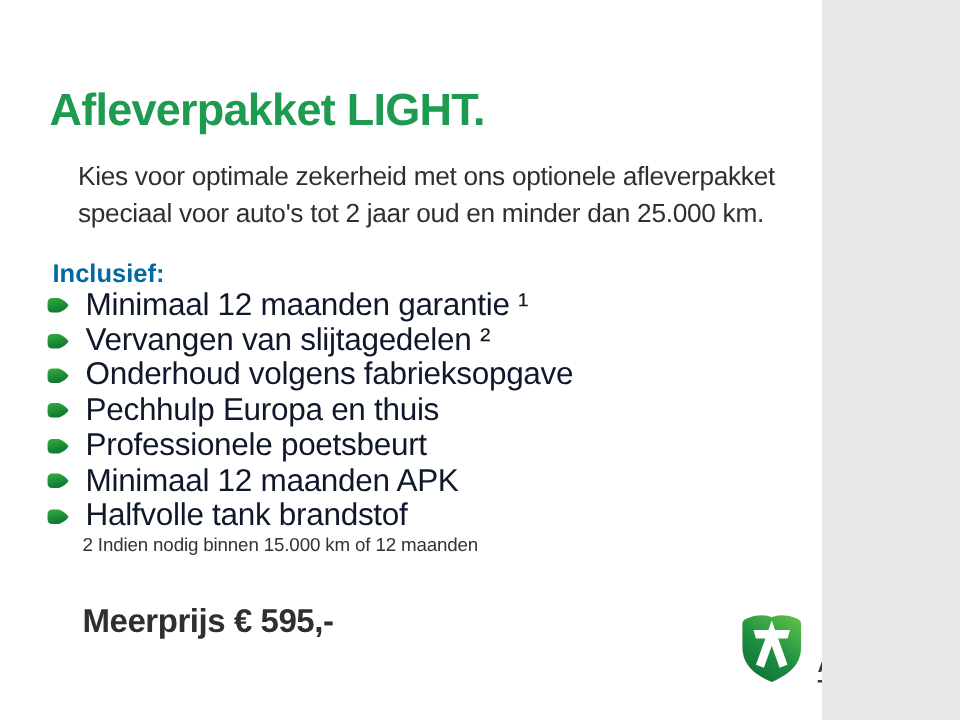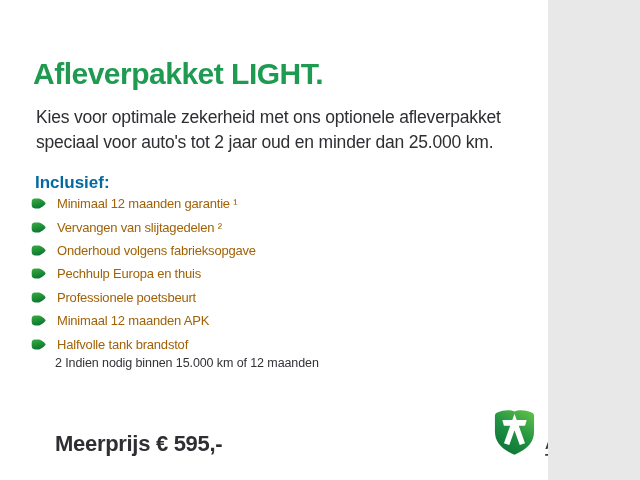--- a/index.html
+++ b/index.html
@@ -7,43 +7,43 @@
     position:relative; width:548px; height:480px; background:#ffffff;
     overflow:hidden; font-family:"Liberation Sans", sans-serif;
     -webkit-font-smoothing:antialiased;
   }
   .title {
     position:absolute; left:33px; top:57px; margin:0;
     font-size:30px; font-weight:bold; letter-spacing:-0.5px;
     color:#1e9b51; line-height:34px;
   }
   .intro {
-    position:absolute; left:36px; top:105px;
+    position:absolute; left:52px; top:105px;
     font-size:17.5px; line-height:24.5px; color:#2e2e33; letter-spacing:-0.2px;
   }
   .list-heading {
     position:absolute; left:35px; top:173px;
     font-size:17px; font-weight:bold; color:#0369a1;
   }
   ul.features {
     position:absolute; left:31px; top:192px;
     list-style:none; margin:0; padding:0;
   }
   ul.features li {
     display:flex; align-items:center; height:23.4px;
-    font-size:13px; color:#a16207; letter-spacing:-0.2px;
+    font-size:21px; color:#0f172a; letter-spacing:-0.2px;
   }
   .leaf { width:15px; height:11px; margin-right:11px; flex:0 0 auto; display:block; }
   .footnotes {
     position:absolute; left:55px; top:356px;
     font-size:12.5px; line-height:14px; color:#333338; letter-spacing:-0.1px;
   }
   .price {
     position:absolute; left:55px; top:401px;
-    font-size:22px; font-weight:bold; color:#2e2e33; letter-spacing:-0.3px;margin-top:30px;
+    font-size:22px; font-weight:bold; color:#2e2e33; letter-spacing:-0.3px;
   }
   .brand {
     position:absolute; left:492px; top:397px;
     display:flex; align-items:center;
   }
   .brand-shield { width:45px; height:48px; display:block; }
   .brand-name {
     margin-left:8px; font-size:14.5px; font-weight:bold;
     line-height:15px; color:#3a3a3d; letter-spacing:-0.2px;margin-top:40px;
   }

